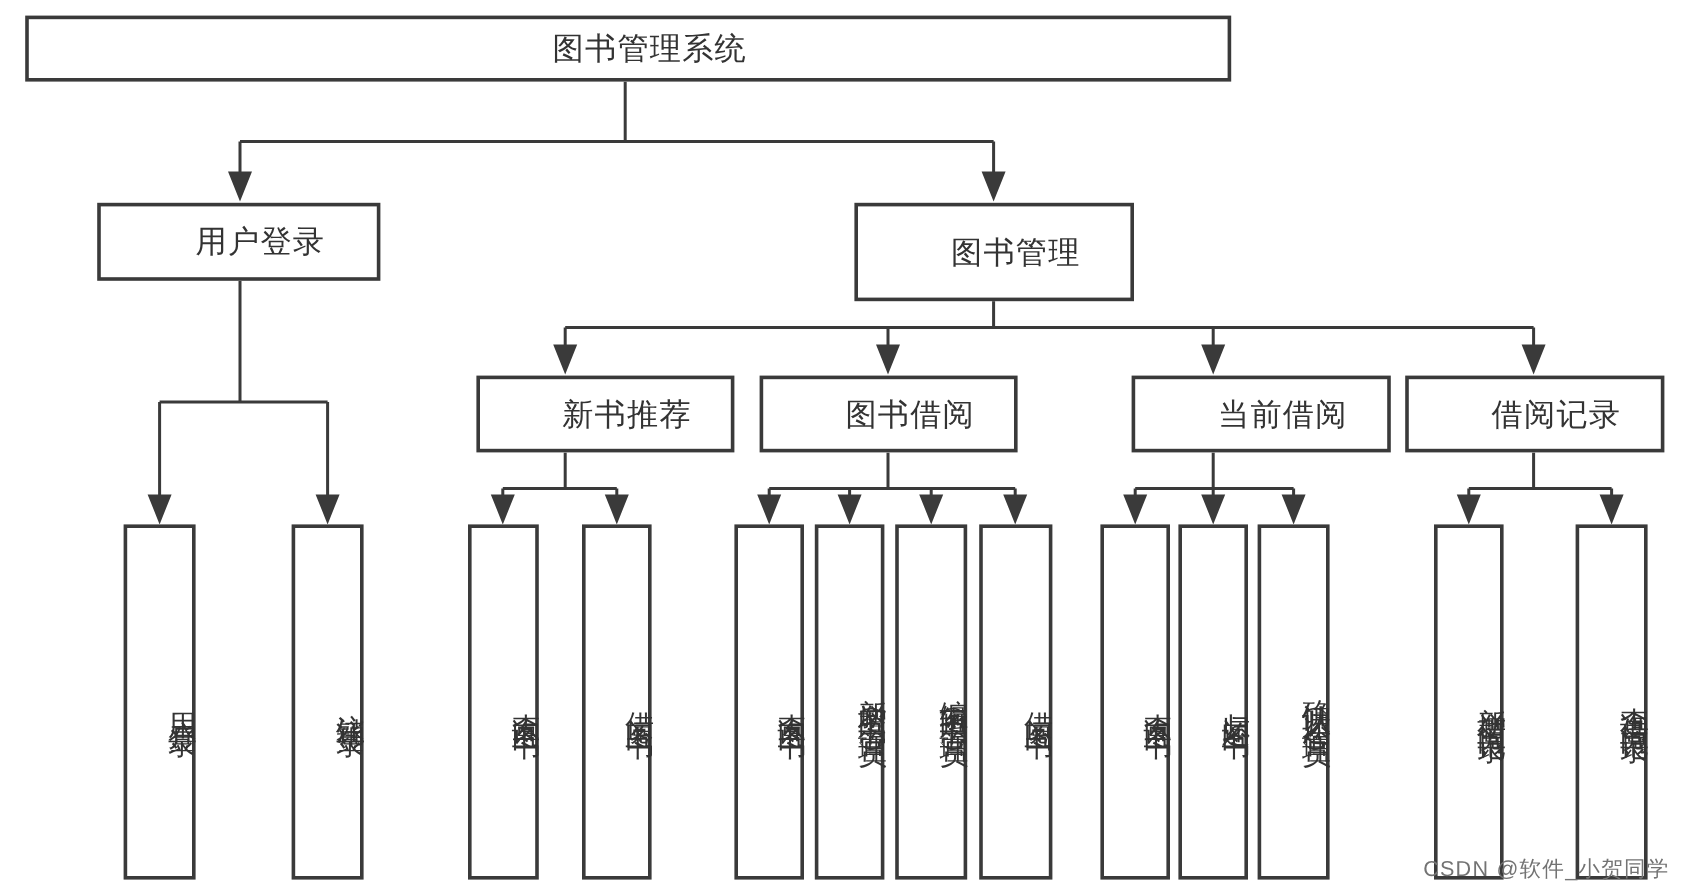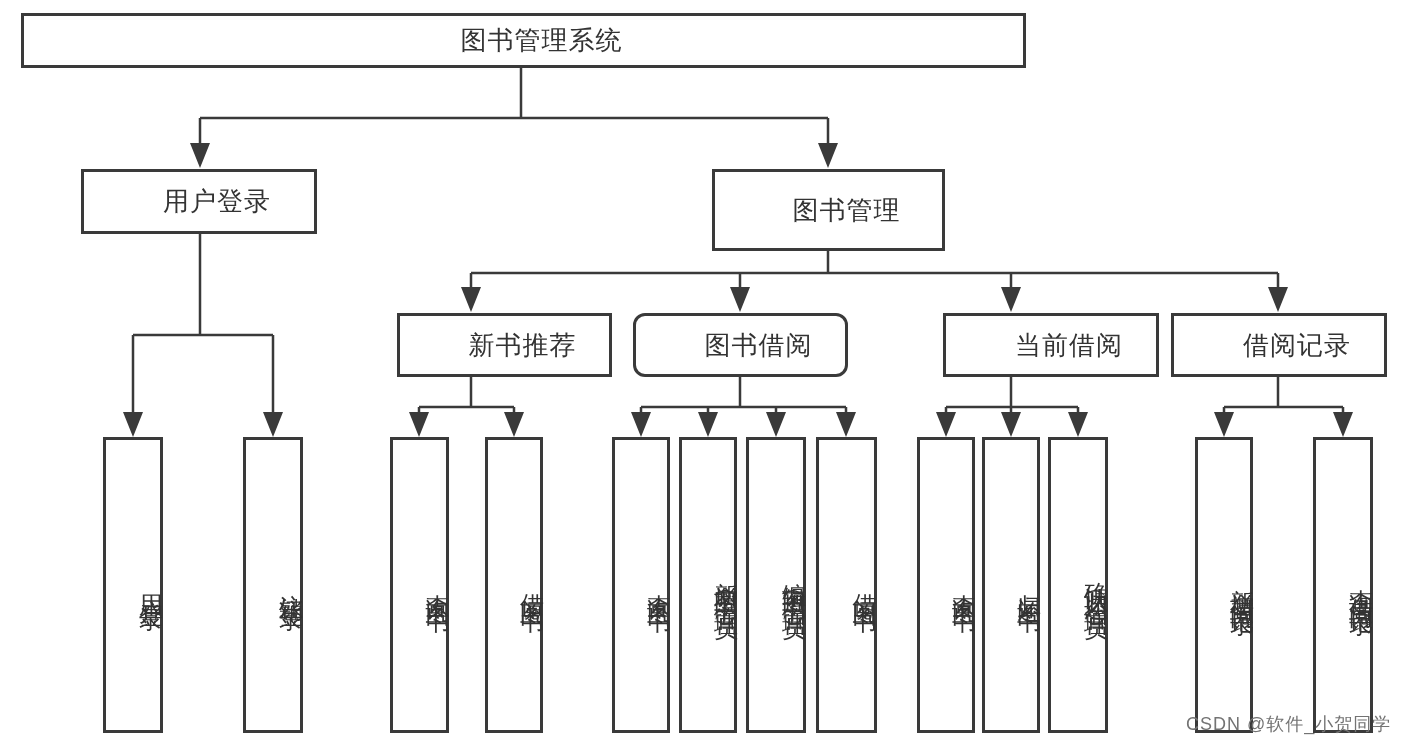--- a/index.html
+++ b/index.html
@@ -28,21 +28,21 @@
     line-height:1;
     white-space:nowrap;
   }
   
   .n-root{left:21px;top:13px;width:1005px;height:55px;}
   
   .n-userlogin{left:81px;top:169px;width:236px;height:65px;}
   .n-bookmgmt{left:712px;top:169px;width:233px;height:82px;}
   
   .n-newbook{left:381px;top:313px;width:215px;height:64px;margin-left:16px;}
-  .n-borrowing{left:633px;top:313px;width:215px;height:64px;border-radius:12px;}
+  .n-borrowing{left:633px;top:313px;width:215px;height:64px;}
   .n-current{left:903px;top:313px;width:216px;height:64px;margin-left:40px;}
   .n-records{left:1171px;top:313px;width:216px;height:64px;justify-content:center;}
   
   .leaf{top:437px;height:296px;border-width:3px;}
   .l-ul1{left:103px;width:60px;}
   .l-ul2{left:243px;width:60px;}
   .l-nbr1{left:390px;width:59px;}
   .l-nbr2{left:485px;width:58px;}
   .l-bb1{left:612px;width:58px;}
   .l-bb2{left:679px;width:58px;}

